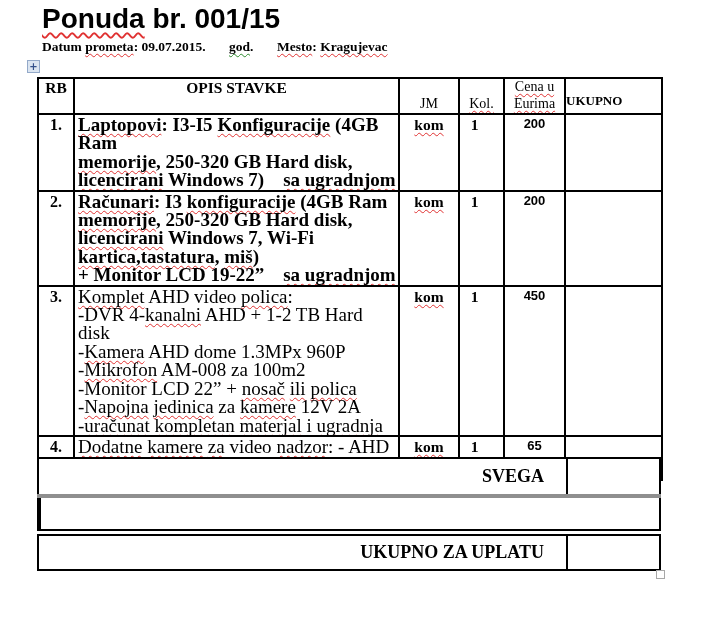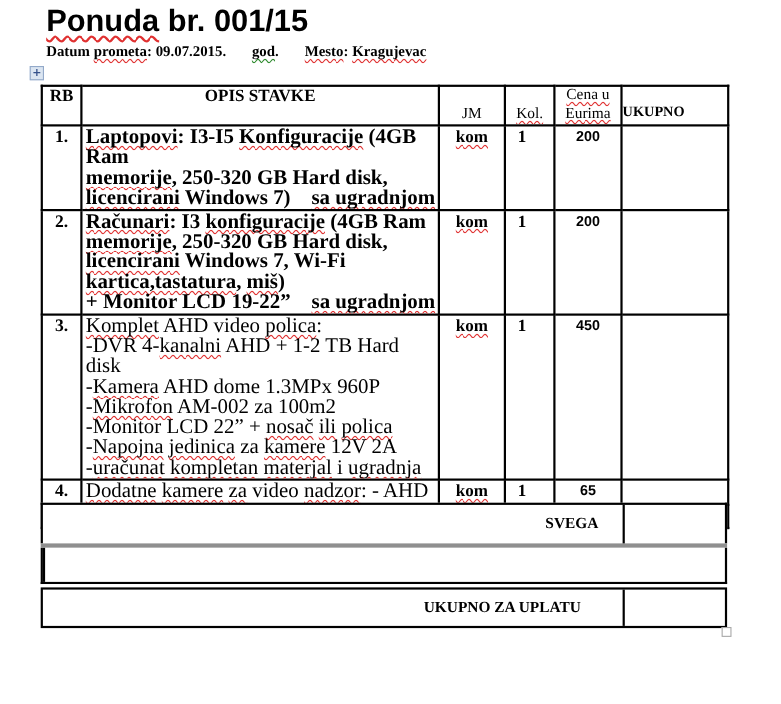--- a/index.html
+++ b/index.html
@@ -48,27 +48,27 @@
   .row-bold .cell-opis{font-weight:bold;}
   .opis-line{white-space:pre-wrap;}
   .line-right{text-align:right;padding-right:40px;}
   .cell-jm{text-align:center;font-weight:bold;font-size:15.5px;padding-top:1px !important;}
   .cell-kol{text-align:center;font-weight:bold;font-size:15.5px;padding-top:1px !important;padding-right:14px !important;}
   .cell-cena{text-align:center;font-weight:bold;font-size:13px;padding-top:1px !important;
              font-family:"Liberation Sans",sans-serif;}
 
   #summaryBlock{position:absolute;left:37px;top:457px;width:624px;}
   .sum-row{box-sizing:border-box;display:flex;align-items:center;border:2px solid #000;background:#fff;}
-  .sum-row .sum-label{flex:1;text-align:right;padding-right:22px;font-weight:bold;font-size:14px;}
+  .sum-row .sum-label{flex:1;text-align:right;padding-right:22px;font-weight:bold;font-size:18px;}
   .sum-value{align-self:stretch;width:93px;border-left:2px solid #000;box-sizing:border-box;}
   .sum-r1{height:37px;border-bottom:none;}
   .sum-sep{height:4px;background:#8f8f8f;}
   .sum-r2{height:33px;border-top:none;}
   .sum-gap{height:3px;background:#fff;}
-  .sum-r3{height:37px;gap:16px;}
+  .sum-r3{height:37px;}
 
   #resizeHandle{
     position:absolute;left:656px;top:570px;width:7px;height:7px;
     border:1px solid #a8a8a8;background:#fff;cursor:nwse-resize;
   }
 </style>
 </head>
 <body>
 
 <h1 id="title"><span class="wavy-r">Ponuda</span><span> br. 001/15</span></h1>
@@ -123,21 +123,21 @@
         <td class="cell-kol">1</td>
         <td class="cell-cena">200</td>
         <td class="cell-ukupno"></td>
       </tr>
       <tr style="height: 132px;">
         <td class="cell-rb" rowspan="1">3.</td>
         <td class="cell-opis" rowspan="1">
           <div class="opis-line"><span class="wavy-r">Komplet</span><span> AHD video </span><span class="wavy-r">polica</span><span>:</span></div>
           <div class="opis-line"><span>-DVR 4-</span><span class="wavy-r">kanalni</span><span> AHD + 1-2 TB Hard disk</span></div>
           <div class="opis-line"><span>-</span><span class="wavy-r">Kamera</span><span> AHD dome 1.3MPx 960P</span></div>
-          <div class="opis-line"><span>-</span><span class="wavy-r">Mikrofon</span><span> AM-002 za 100m2</span></div>
+          <div class="opis-line"><span>-</span><span class="wavy-r">Mikrofon</span><span> AM-008 za 100m2</span></div>
           <div class="opis-line"><span>-Monitor LCD 22” + </span><span class="wavy-r">nosač</span><span> </span><span class="wavy-r">ili</span><span> </span><span class="wavy-r">polica</span></div>
           <div class="opis-line"><span>-</span><span class="wavy-r">Napojna</span><span> </span><span class="wavy-r">jedinica</span><span> za </span><span class="wavy-r">kamere</span><span> 12V 2A</span></div>
           <div class="opis-line"><span>-</span><span class="wavy-r">uračunat</span><span> </span><span class="wavy-r">kompletan</span><span> </span><span class="wavy-r">materjal</span><span> i </span><span class="wavy-r">ugradnja</span></div>
         </td>
         <td class="cell-jm"><span class="wavy-r">kom</span></td>
         <td class="cell-kol">1</td>
         <td class="cell-cena">450</td>
         <td class="cell-ukupno"></td>
       </tr>
       <tr style="height: 23px;">

